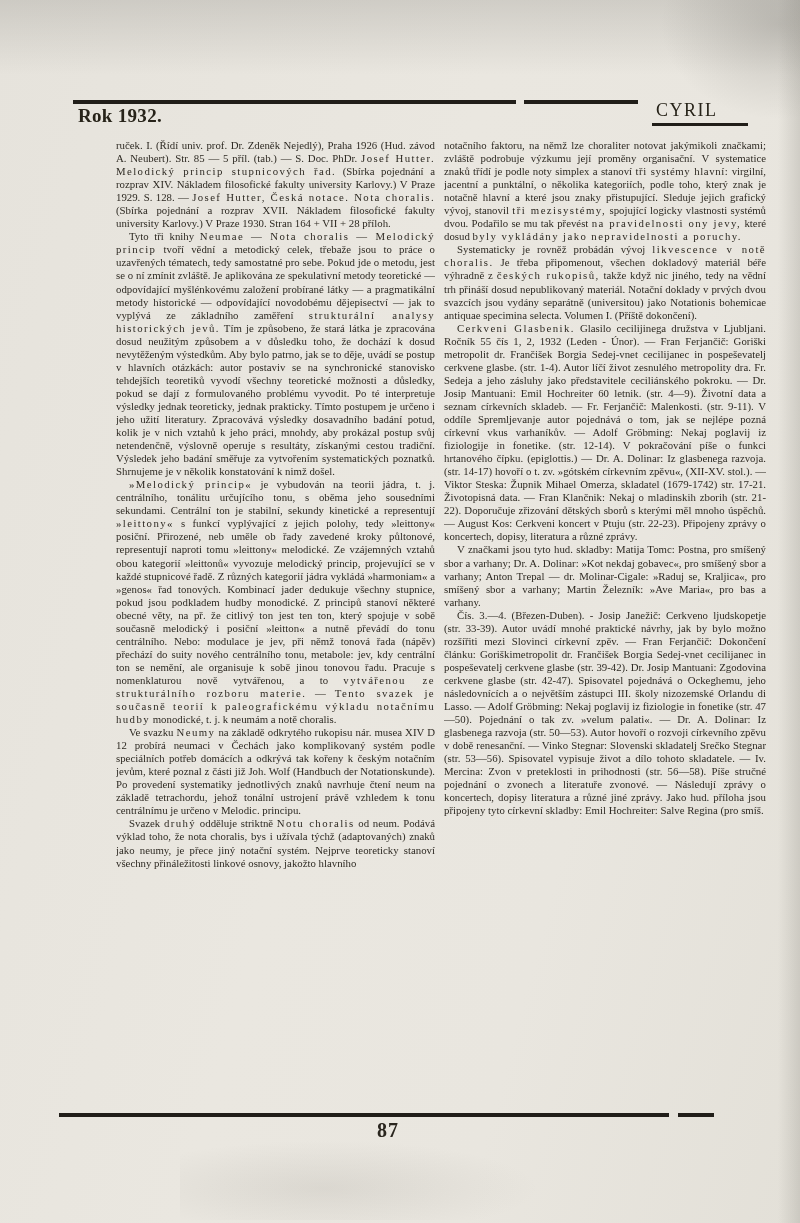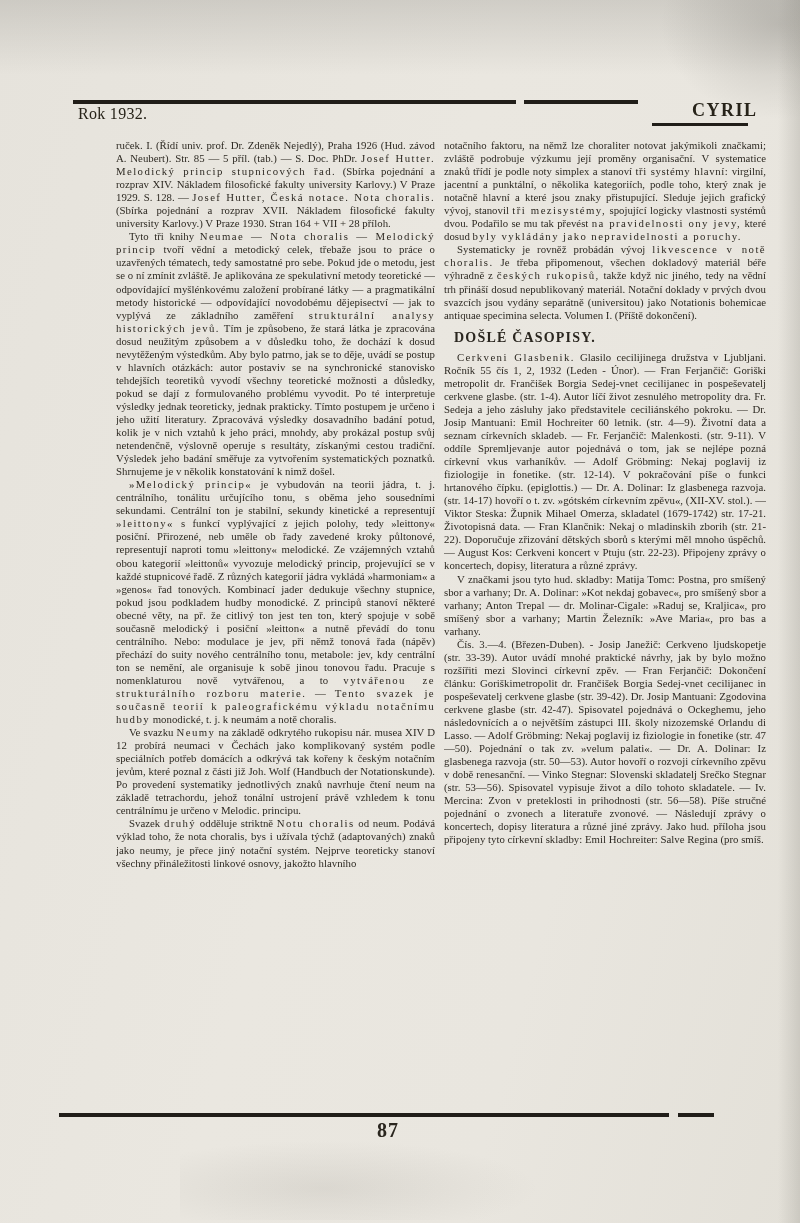--- a/index.html
+++ b/index.html
@@ -21,24 +21,24 @@
   .scan-bottom-crease{position:absolute;left:180px;top:1140px;width:360px;height:80px;
     background:radial-gradient(ellipse at 40% 60%,rgba(150,146,138,0.18),rgba(150,146,138,0) 70%);}
 
   .rule{position:absolute;background:#211e19;}
   .rule.top-1{left:73px;top:100px;width:443px;height:3.5px;}
   .rule.top-2{left:524px;top:100px;width:114px;height:3.5px;}
   .rule.bottom-1{left:59px;top:1113px;width:610px;height:3.5px;}
   .rule.bottom-2{left:678px;top:1113px;width:36px;height:3.5px;}
   .cyril-underline{left:652px;top:123px;width:96px;height:2.6px;}
 
-  .hdr-left{position:absolute;left:78px;top:105px;font-size:16px;font-weight:normal;
+  .hdr-left{position:absolute;left:78px;top:105px;font-size:19px;font-weight:bold;
     color:#272319;letter-spacing:0.3px;}
-  .hdr-right{position:absolute;left:656px;top:100px;font-size:18px;font-weight:bold;
-    color:#272319;letter-spacing:1.5px;margin-left:36px;}
+  .hdr-right{position:absolute;left:656px;top:100px;font-size:18px;font-weight:normal;
+    color:#272319;letter-spacing:1.5px;}
 
   .col{position:absolute;top:139px;height:974px;overflow:hidden;
     text-align:justify;color:#2e2a23;font-size:10.8px;line-height:13.05px;margin-left:32px;}
   .col.left{left:84px;width:319px;}
   .col.right{left:412px;width:322px;}
   .para{margin:0;}
   .para.indent{text-indent:13px;}
   .run-n{}
   .run-g{letter-spacing:1.4px;}
   .run-b{font-weight:normal;letter-spacing:0.6px;}
@@ -67,21 +67,20 @@
 <div class="col left" id="col-left">
     <p class="para"><span class="run-n">ruček. I. (Řídí univ. prof. Dr. Zdeněk Nejedlý), Praha 1926 (Hud. závod A. Neubert). Str. 85 — 5 příl. (tab.) — S. Doc. PhDr. </span><span class="run-g">Josef Hutter. Melodický princip stupnicových řad.</span><span class="run-n"> (Sbírka pojednání a rozprav XIV. Nákladem filosofické fakulty university Karlovy.) V Praze 1929. S. 128. — </span><span class="run-g">Josef Hutter, Česká notace. Nota choralis.</span><span class="run-n"> (Sbírka pojednání a rozprav XVII. Nákladem filosofické fakulty university Karlovy.) V Praze 1930. Stran 164 + VII + 28 příloh.</span></p>
     <p class="para indent"><span class="run-n">Tyto tři knihy </span><span class="run-g">Neumae — Nota choralis — Melodický princip</span><span class="run-n"> tvoří vědní a metodický celek, třebaže jsou to práce o uzavřených tématech, tedy samostatné pro sebe. Pokud jde o metodu, jest se o ní zmínit zvláště. Je aplikována ze spekulativní metody teoretické — odpovídající myšlénkovému založení probírané látky — a pragmatikální metody historické — odpovídající novodobému dějepisectví — jak to vyplývá ze základního zaměření </span><span class="run-g">strukturální analysy historických jevů.</span><span class="run-n"> Tím je způsobeno, že stará látka je zpracována dosud neužitým způsobem a v důsledku toho, že dochází k dosud nevytěženým výstedkům. Aby bylo patrno, jak se to děje, uvádí se postup v hlavních otázkách: autor postaviv se na synchronické stanovisko tehdejších teoretiků vyvodí všechny teoretické možnosti a důsledky, pokud se dají z formulovaného problému vyvodit. Po té interpretuje výsledky jednak teoreticky, jednak prakticky. Tímto postupem je určeno i jeho užití literatury. Zpracovává výsledky dosavadního badání potud, kolik je v nich vztahů k jeho práci, mnohdy, aby prokázal postup svůj netendenčně, výslovně operuje s resultáty, získanými cestou tradiční. Výsledek jeho badání směřuje za vytvořením systematických poznatků. Shrnujeme je v několik konstatování k nimž došel.</span></p>
     <p class="para indent"><span class="run-g">»Melodický princip«</span><span class="run-n"> je vybudován na teorii jádra, t. j. centrálního, tonálitu určujícího tonu, s oběma jeho sousedními sekundami. Centrální ton je stabilní, sekundy kinetické a representují </span><span class="run-g">»leittony«</span><span class="run-n"> s funkcí vyplývající z jejich polohy, tedy »leittony« posiční. Přirozené, neb uměle ob řady zavedené kroky půltonové, representují naproti tomu »leittony« melodické. Ze vzájemných vztahů obou kategorií »leittonů« vyvozuje melodický princip, projevující se v každé stupnicové řadě. Z různých kategorií jádra vykládá »harmoniam« a »genos« řad tonových. Kombinací jader dedukuje všechny stupnice, pokud jsou podkladem hudby monodické. Z principů stanoví některé obecné věty, na př. že citlivý ton jest ten ton, který spojuje v sobě současně melodický i posiční »leitton« a nutně převádí do tonu centrálního. Nebo: modulace je jev, při němž tonová řada (nápěv) přechází do suity nového centrálního tonu, metabole: jev, kdy centrální ton se nemění, ale organisuje k sobě jinou tonovou řadu. Pracuje s nomenklaturou nově vytvářenou, a to </span><span class="run-g">vytvářenou ze strukturálního rozboru materie.</span><span class="run-n"> — </span><span class="run-g">Tento svazek je současně teorií k paleografickému výkladu notačnímu hudby</span><span class="run-n"> monodické, t. j. k neumám a notě choralis.</span></p>
     <p class="para indent"><span class="run-n">Ve svazku </span><span class="run-g">Neumy</span><span class="run-n"> na základě odkrytého rukopisu nár. musea XIV D 12 probírá neumaci v Čechách jako komplikovaný systém podle speciálních potřeb domácích a odkrývá tak kořeny k českým notačním jevům, které poznal z části již Joh. Wolf (Handbuch der Notationskunde). Po provedení systematiky jednotlivých znaků navrhuje čtení neum na základě tetrachordu, jehož tonální ustrojení právě vzhledem k tonu centrálnímu je určeno v Melodic. principu.</span></p>
     <p class="para indent"><span class="run-n">Svazek </span><span class="run-g">druhý</span><span class="run-n"> odděluje striktně </span><span class="run-g">Notu choralis</span><span class="run-n"> od neum. Podává výklad toho, že nota choralis, bys i užívala týchž (adaptovaných) znaků jako neumy, je přece jiný notační systém. Nejprve teoreticky stanoví všechny přináležitosti linkové osnovy, jakožto hlavního</span></p>
   </div>
 <div class="col right" id="col-right">
     <p class="para"><span class="run-n">notačního faktoru, na němž lze choraliter notovat jakýmikoli značkami; zvláště podrobuje výzkumu její proměny organisační. V systematice znaků třídí je podle noty simplex a stanoví </span><span class="run-b">tři systémy hlavní:</span><span class="run-n"> virgilní, jacentní a punktální, o několika kategoriích, podle toho, který znak je notačně hlavní a které jsou znaky přistupující. Sleduje jejich grafický vývoj, stanovil </span><span class="run-g">tři mezisystémy,</span><span class="run-n"> spojující logicky vlastnosti systémů dvou. Podařilo se mu tak převést </span><span class="run-g">na pravidelnosti ony jevy,</span><span class="run-n"> které dosud </span><span class="run-g">byly vykládány jako nepravidelnosti a poruchy.</span></p>
     <p class="para indent"><span class="run-n">Systematicky je rovněž probádán vývoj </span><span class="run-g">likvescence v notě choralis.</span><span class="run-n"> Je třeba připomenout, všechen dokladový materiál béře výhradně z </span><span class="run-g">českých rukopisů,</span><span class="run-n"> takže když nic jiného, tedy na vědní trh přináší dosud nepublikovaný materiál. Notační doklady v prvých dvou svazcích jsou vydány separátně (universitou) jako Notationis bohemicae antiquae specimina selecta. Volumen I. (Příště dokončení).</span></p>
-    <div class="section-heading">DOŠLÉ ČASOPISY.</div>
     <p class="para indent"><span class="run-g">Cerkveni Glasbenik.</span><span class="run-n"> Glasilo cecilijinega družstva v Ljubljani. Ročník 55 čís 1, 2, 1932 (Leden - Únor). — Fran Ferjančič: Goriški metropolit dr. Frančišek Borgia Sedej-vnet cecilijanec in pospeševatelj cerkvene glasbe. (str. 1-4). Autor líčí život zesnulého metropolity dra. Fr. Sedeja a jeho zásluhy jako představitele ceciliánského pokroku. — Dr. Josip Mantuani: Emil Hochreiter 60 letnik. (str. 4—9). Životní data a seznam církevních skladeb. — Fr. Ferjančič: Malenkosti. (str. 9-11). V oddíle Spremljevanje autor pojednává o tom, jak se nejlépe pozná církevní vkus varhaníkův. — Adolf Gröbming: Nekaj poglavij iz fiziologije in fonetike. (str. 12-14). V pokračování píše o funkci hrtanového čípku. (epiglottis.) — Dr. A. Dolinar: Iz glasbenega razvoja. (str. 14-17) hovoří o t. zv. »gótském církevním zpěvu«, (XII-XV. stol.). — Viktor Steska: Župnik Mihael Omerza, skladatel (1679-1742) str. 17-21. Životopisná data. — Fran Klančnik: Nekaj o mladinskih zborih (str. 21-22). Doporučuje zřizování dětských sborů s kterými měl mnoho úspěchů. — August Kos: Cerkveni koncert v Ptuju (str. 22-23). Připojeny zprávy o koncertech, dopisy, literatura a různé zprávy.</span></p>
     <p class="para indent"><span class="run-n">V značkami jsou tyto hud. skladby: Matija Tomc: Postna, pro smíšený sbor a varhany; Dr. A. Dolinar: »Kot nekdaj gobavec«, pro smíšený sbor a varhany; Anton Trepal — dr. Molinar-Cigale: »Raduj se, Kraljica«, pro smíšený sbor a varhany; Martin Železník: »Ave Maria«, pro bas a varhany.</span></p>
     <p class="para indent"><span class="run-n">Čís. 3.—4. (Březen-Duben). - Josip Janežič: Cerkveno ljudskopetje (str. 33-39). Autor uvádí mnohé praktické návrhy, jak by bylo možno rozšířiti mezi Slovinci církevní zpěv. — Fran Ferjančič: Dokončení článku: Goriškimetropolit dr. Frančišek Borgia Sedej-vnet cecilijanec in pospeševatelj cerkvene glasbe (str. 39-42). Dr. Josip Mantuani: Zgodovina cerkvene glasbe (str. 42-47). Spisovatel pojednává o Ockeghemu, jeho následovnících a o největším zástupci III. školy nizozemské Orlandu di Lasso. — Adolf Gröbming: Nekaj poglavij iz fiziologie in fonetike (str. 47—50). Pojednání o tak zv. »velum palati«. — Dr. A. Dolinar: Iz glasbenega razvoja (str. 50—53). Autor hovoří o rozvoji církevního zpěvu v době renesanční. — Vinko Stegnar: Slovenski skladatelj Srečko Stegnar (str. 53—56). Spisovatel vypisuje život a dílo tohoto skladatele. — Iv. Mercina: Zvon v preteklosti in prihodnosti (str. 56—58). Píše stručné pojednání o zvonech a literatuře zvonové. — Následují zprávy o koncertech, dopisy literatura a různé jiné zprávy. Jako hud. příloha jsou připojeny tyto církevní skladby: Emil Hochreiter: Salve Regina (pro smíš.</span></p>
   </div>
 
 <div class="rule bottom-1"></div>
 <div class="rule bottom-2"></div>
 <div class="page-number">87</div>
 
 </body></html>

